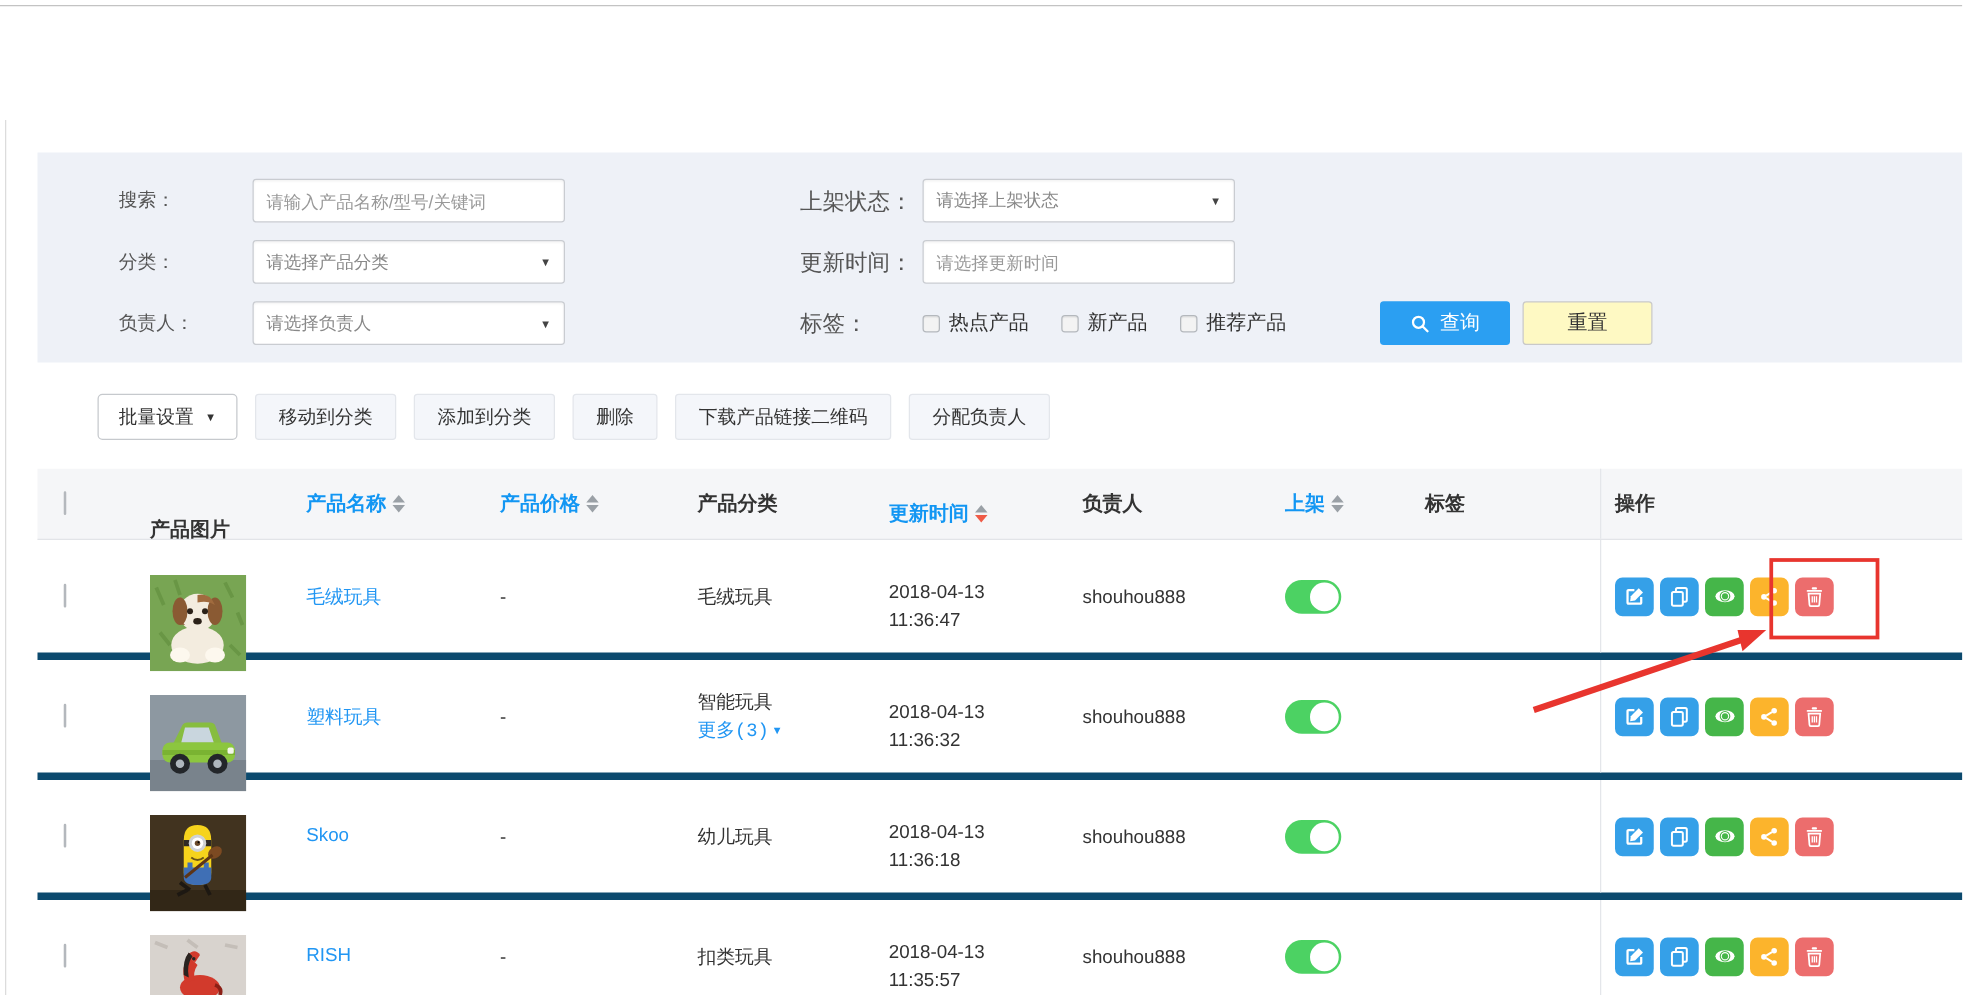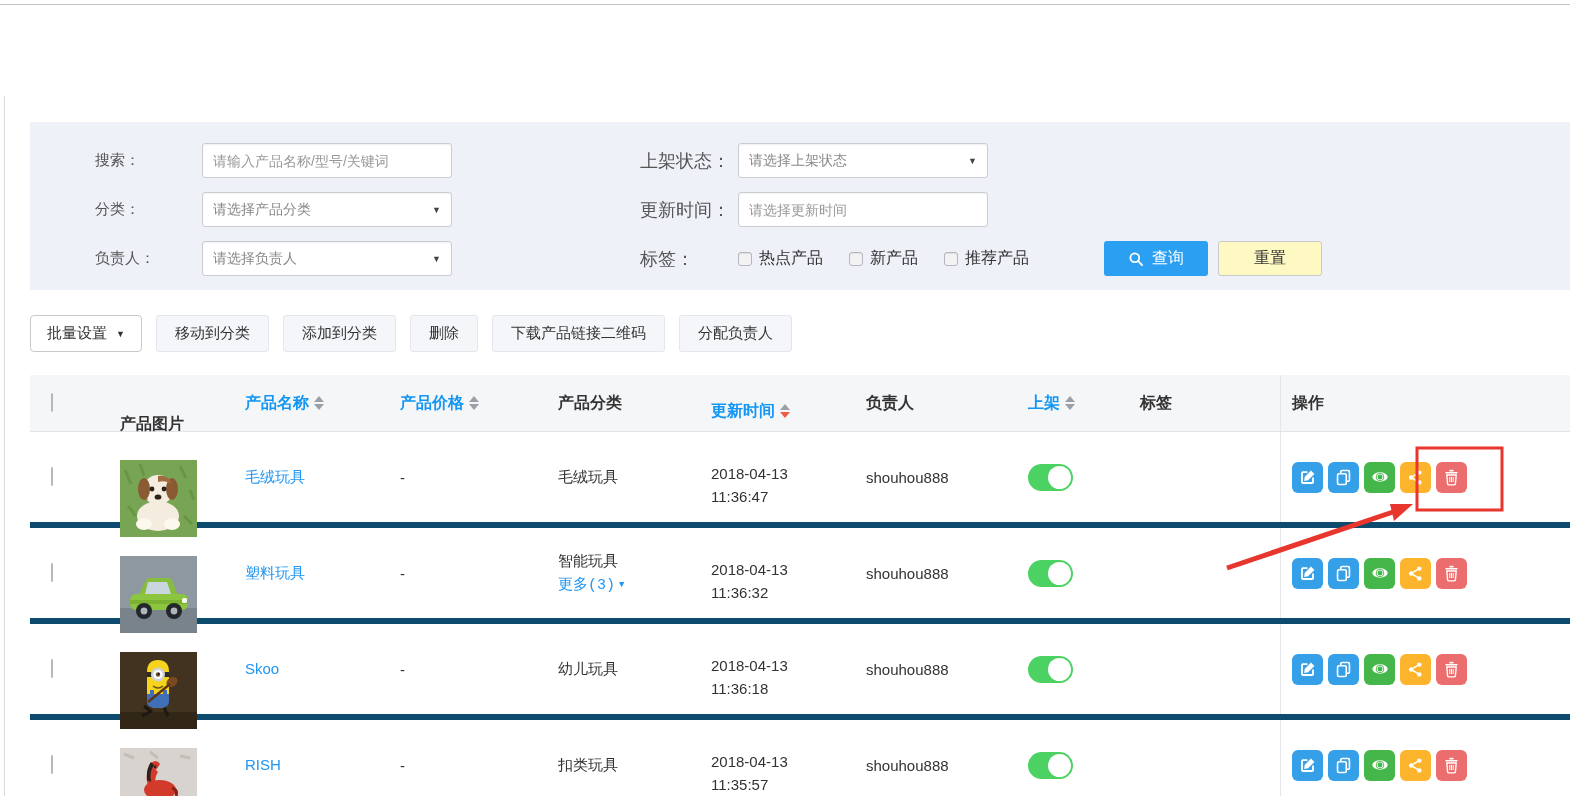--- a/index.html
+++ b/index.html
@@ -45,21 +45,21 @@
         box-shadow: inset 0 1px 1px rgba(0,0,0,0.08); }
 
   .btn-query { position:absolute; left:1034px; top:0; width:104px; height:35px; background:#2b9ff2; color:#fff;
      border:none; border-radius:3px; font-size:16px; display:flex; align-items:center; justify-content:center; gap:8px; cursor:pointer; }
   .btn-reset { position:absolute; left:1148px; top:0; width:104px; height:35px; background:#fef9c3; color:#333;
      border:1px solid #c9c9c9; border-radius:3px; font-size:16px; display:flex; align-items:center; justify-content:center; cursor:pointer; }
 
   
   .toolbar { position:absolute; top:315px; left:30px; display:flex; gap:14px; }
   .btn-batch { height:37px; background:#fff; border:1px solid #c6c9cd; border-radius:4px; padding:0 16px;
-     font-size:15px; color:#333; display:flex; align-items:center; gap:9px; cursor:pointer; }
+     font-size:15px; color:#333; display:flex; align-items:center; gap:9px; cursor:pointer;margin-left:48px; }
   .btn-batch .caret { font-size:9px; color:#333; }
   .btn-gray { height:37px; background:#f4f6fa; border:1px solid #e3e6eb; border-radius:3px; padding:0 18px;
      font-size:15px; color:#333; display:flex; align-items:center; cursor:pointer; }
 
   
   .table { position:absolute; top:375px; left:30px; width:1540px; }
   .t-row { display:flex; align-items:center; width:1540px; }
   .t-head { height:57px; background:#f5f6f8; border-bottom:1px solid #e2e4e8; }
   .t-body-row { height:96px; background:#fff; border-bottom:6px solid #0c4a6e; }
   .c-check { width:60px; padding-left:21px; }

